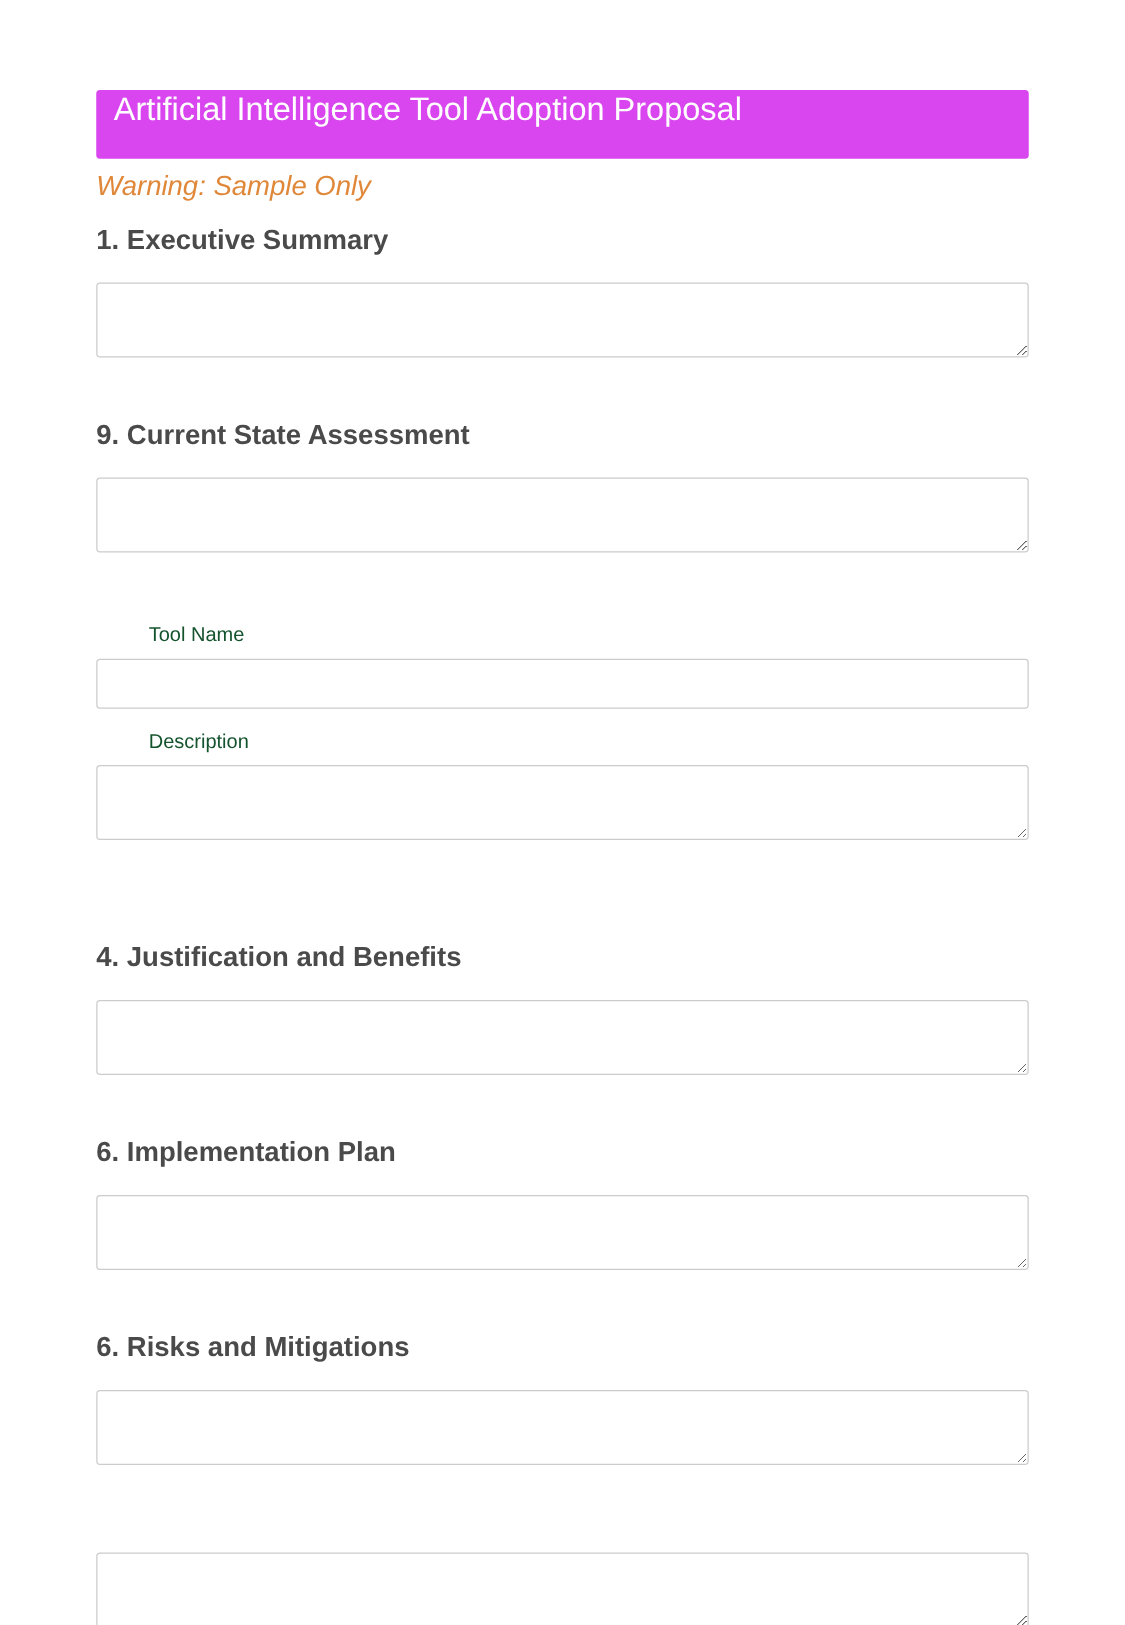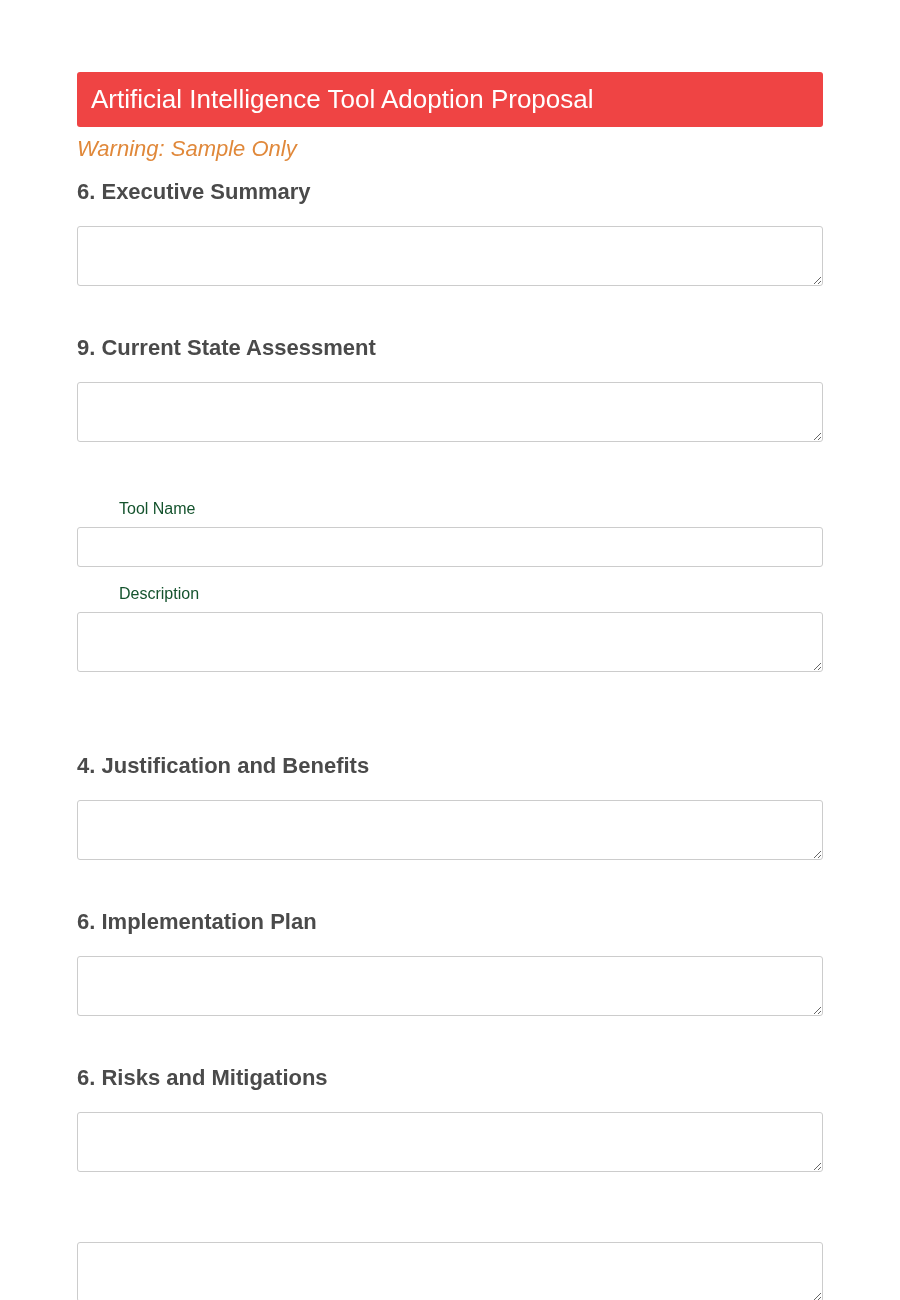--- a/index.html
+++ b/index.html
@@ -1,38 +1,38 @@
 <!DOCTYPE html>
 <html><head>
 <meta charset="utf-8">
 <style>
   html, body { margin:0; padding:0; background:#ffffff; }
   body { width:900px; height:1300px; overflow:hidden; font-family:"Liberation Sans", sans-serif; color:#4a4a4a; }
   .container { position:absolute; left:77px; top:72px; width:746px; }
-  .header { background:#ef4444; border-radius:3px; height:55px; box-sizing:border-box; padding-left:14px; display:flex; align-items:center; }
+  .header { background:#d946ef; border-radius:3px; height:55px; box-sizing:border-box; padding-left:14px; display:flex; }
   .header h1 { margin:0; color:#ffffff; font-weight:normal; font-size:26px; }
   .warning { color:#e0883a; font-style:italic; font-size:22px; margin-top:11px; height:22px; line-height:22px; }
   .section { position:absolute; left:0; width:746px; }
   .section h2 { margin:0; font-size:22px; font-weight:bold; color:#4a4a4a; height:26px; line-height:26px; }
   textarea, input.text { display:block; width:746px; box-sizing:border-box; border:1px solid #cccccc; border-radius:3px; background:#fff; font-family:"Liberation Sans", sans-serif; font-size:15px; margin:0; }
   textarea { height:60px; resize:vertical; }
   input.text { height:40px; }
   .field-label { font-size:16px; color:#14532d; display:block; height:20px; line-height:20px;margin-left:42px; }
 </style>
 </head>
 <body>
 
 <div class="container">
   <div class="header">
     <h1>Artificial Intelligence Tool Adoption Proposal</h1>
   </div>
   <div class="warning">Warning: Sample Only</div>
 
   <div class="section" style="top:107px;">
-    <h2>6. Executive Summary</h2>
+    <h2>1. Executive Summary</h2>
     <textarea style="margin-top: 21px;"></textarea>
   </div>
 
   <div class="section" style="top:263px;">
     <h2>9. Current State Assessment</h2>
     <textarea style="margin-top: 21px;"></textarea>
   </div>
 
   <div class="section" style="top:419px;">
     <label class="field-label" style="margin-top:8px;">Tool Name</label>

